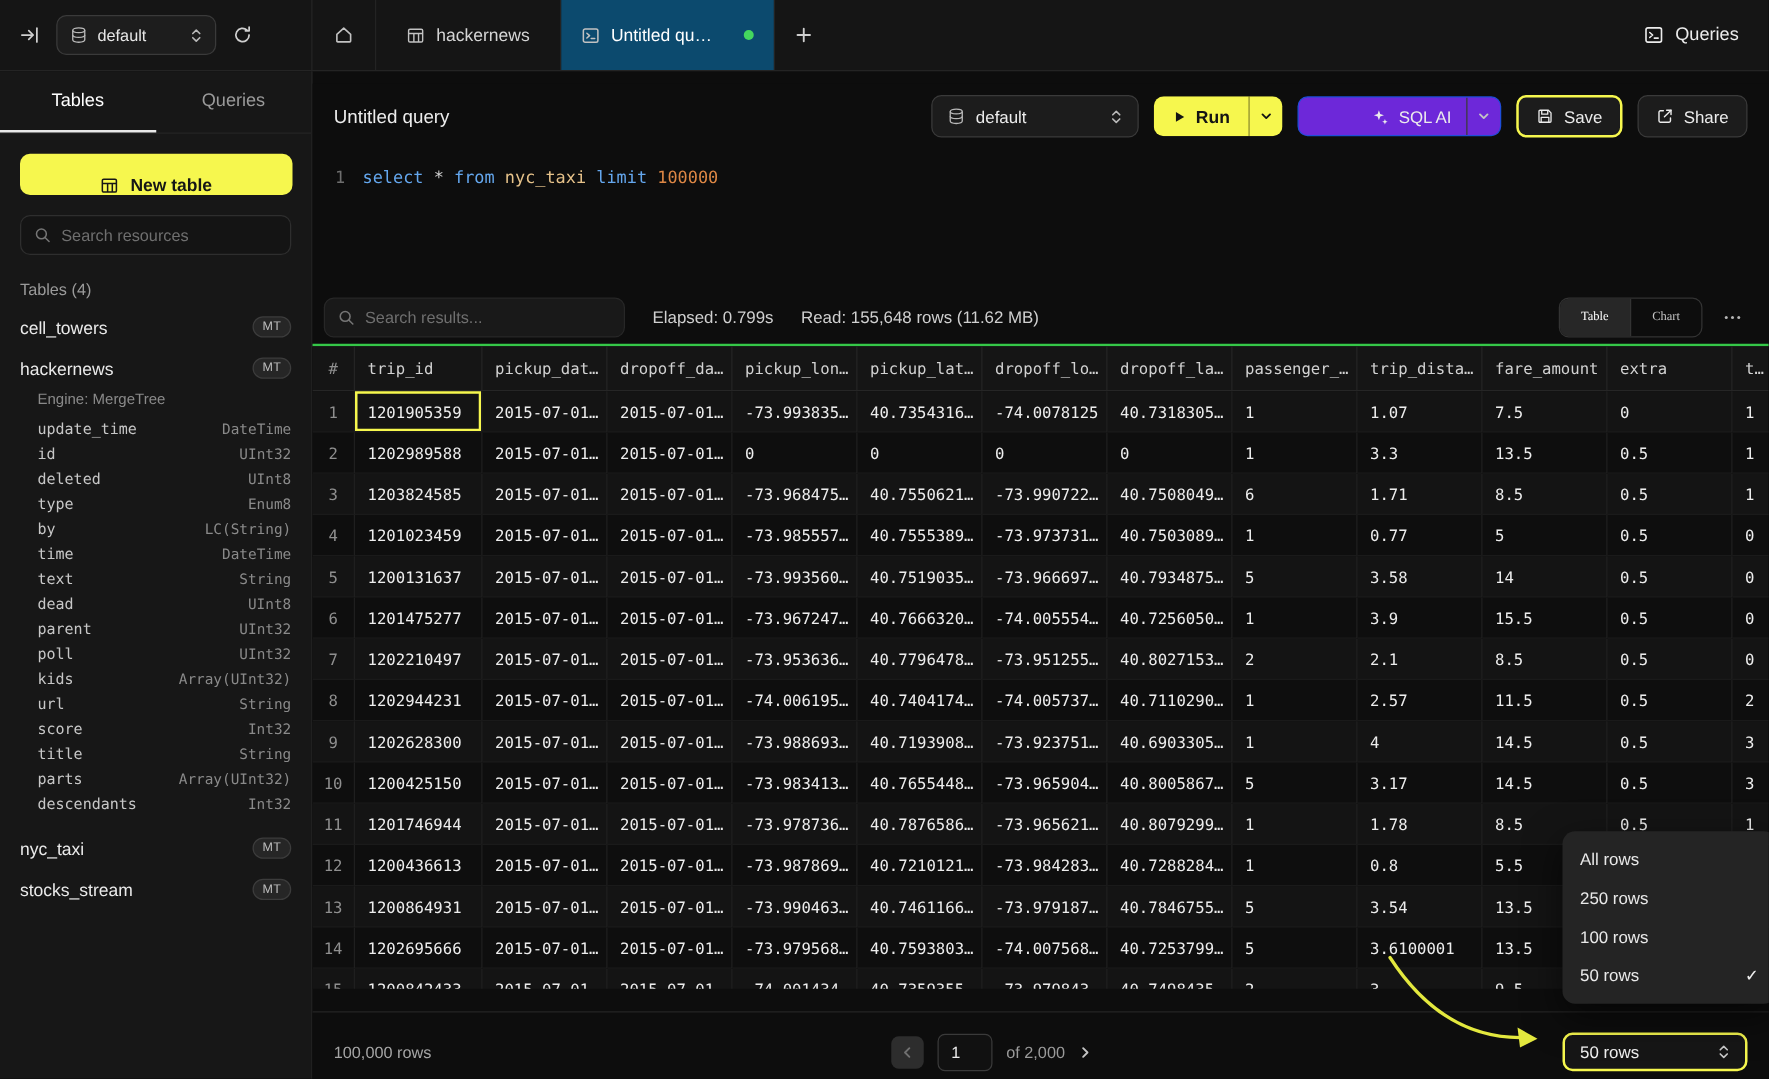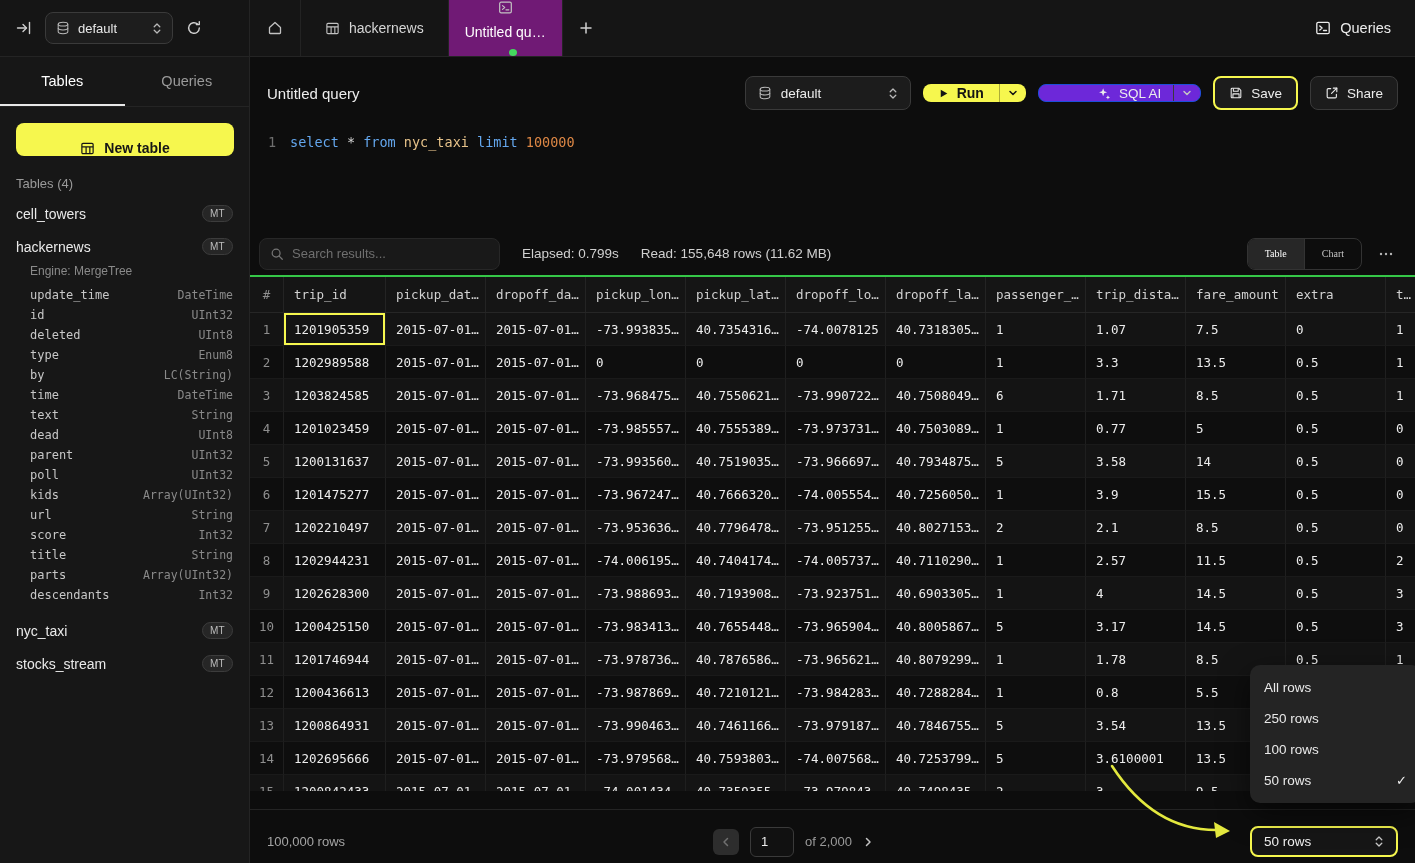--- a/index.html
+++ b/index.html
@@ -12,21 +12,21 @@
   .topbar{position:absolute;top:0;left:0;width:1415px;height:57px;background:#151515;border-bottom:1px solid #242424;display:flex;align-items:stretch;}
   .topbar-left{width:250px;flex:0 0 250px;display:flex;align-items:center;gap:11px;padding:0 14px;border-right:1px solid #242424;}
   .icon-btn{background:none;border:none;color:#cfcfcf;display:flex;align-items:center;justify-content:center;cursor:pointer;padding:2px;}
   .select-pill{display:flex;align-items:center;gap:8px;height:32px;padding:0 10px;border:1px solid #3a3a3a;border-radius:8px;background:#1d1d1d;color:#e8e8e8;font-size:13px;width:128px;cursor:pointer;}
   .select-pill .lbl{flex:1;overflow:hidden;white-space:nowrap;}
   .select-pill .icon, .ctl-select .icon{color:#b9b9b9;}
   .tabstrip{display:flex;align-items:stretch;}
   .tab{display:flex;align-items:center;gap:9px;padding:0 24px;border-right:1px solid #232323;color:#d5d5d5;font-size:14px;cursor:pointer;background:transparent;}
   .tab .icon{color:#c2c2c2;}
   .tab.icon-only{padding:0 17px;}
-  .tab.active{background:#701a75;color:#fff;padding:0 16px;flex-direction:column;}
+  .tab.active{background:#0c4a6e;color:#fff;padding:0 16px;}
   .green-dot{width:8px;height:8px;border-radius:50%;background:#44d75e;margin-left:16px;}
   .tab-add{width:46px;display:flex;align-items:center;justify-content:center;color:#cfcfcf;border-right:none;background:none;border:none;cursor:pointer;}
   .topbar-right{margin-left:auto;display:flex;align-items:center;padding-right:24px;}
   .queries-btn{display:flex;gap:9px;align-items:center;background:none;border:none;color:#ececec;font-size:14.5px;cursor:pointer;}
 
   
   .sidebar{position:absolute;top:57px;left:0;width:250px;height:806px;background:#171717;border-right:1px solid #242424;overflow:hidden;}
   .sidebar-tabs{height:50px;display:flex;border-bottom:1px solid #242424;}
   .s-tab{flex:1;display:flex;align-items:center;justify-content:center;font-size:14.5px;color:#9a9a9a;cursor:pointer;border-bottom:2px solid transparent;}
   .s-tab.active{color:#ffffff;border-bottom-color:#e8e8e8;}
@@ -43,21 +43,21 @@
   .col-type{font-size:11.5px;color:#8a8a8a;}
   .schema-gap{height:9px;}
 
   
   .main{position:absolute;top:67px;left:250px;width:1165px;height:806px;background:#0d0d0d;}
   .query-header{position:absolute;top:0;left:0;right:0;height:52px;display:flex;align-items:center;padding:0 17px;}
   .q-title{font-size:15px;color:#ededed;}
   .q-controls{margin-left:auto;display:flex;align-items:center;gap:12px;}
   .ctl-select{width:166px;height:34px;display:flex;align-items:center;gap:9px;padding:0 12px;border:1px solid #3a3a3a;border-radius:8px;background:#1c1c1c;font-size:13.5px;color:#ececec;cursor:pointer;}
   .ctl-select .lbl{flex:1;}
-  .split-btn{height:18px;display:flex;align-items:stretch;border-radius:8px;overflow:hidden;cursor:pointer;}
+  .split-btn{height:32px;display:flex;align-items:stretch;border-radius:8px;overflow:hidden;cursor:pointer;}
   .run-main{display:flex;align-items:center;gap:8px;padding:0 15px;background:#f6f74e;color:#141414;font-size:14px;font-weight:bold;}
   .run-caret{width:27px;display:flex;align-items:center;justify-content:center;background:#f6f74e;color:#141414;border-left:1px solid rgba(0,0,0,0.3);}
   .sqlai{border:1px solid #1d4ed8;background:#6d28d9;border-radius:8px;padding-left:46px;}
   .sqlai-main{display:flex;align-items:center;gap:8px;padding:0 12px;color:#ececec;font-size:13.5px;}
   .sqlai-caret{width:27px;display:flex;align-items:center;justify-content:center;color:#c4c4c4;border-left:1px solid #3a3a3a;}
   .btn{height:34px;display:flex;align-items:center;gap:8px;padding:0 14px;border-radius:8px;border:1px solid #3a3a3a;background:#1c1c1c;color:#ececec;font-size:13.5px;cursor:pointer;font-family:"Liberation Sans",sans-serif;}
   .btn.save{border:2px solid #f6f74e;}
 
   .editor{position:absolute;top:52px;left:0;right:0;height:113px;padding-top:13px;font-family:"DejaVu Sans Mono",monospace;font-size:13.5px;display:flex;cursor:text;}
   .gutter{width:40px;padding-left:18px;color:#6e6e6e;line-height:20px;}
@@ -208,20 +208,29 @@
   <button class="new-table-btn">
     <span class="icon">
       <svg width="15" height="15" viewBox="0 0 16 16" fill="none" stroke="currentColor" stroke-width="1.3">
           <rect x="2" y="2.5" width="12" height="11" rx="1.2"></rect>
           <path d="M2 6.2h12M6.5 6.2v7.3M10.5 6.2v7.3"></path>
         </svg>
     </span>
     <span>New table</span>
   </button>
 
+  <div class="search-box">
+    <span class="icon">
+      <svg width="14" height="14" viewBox="0 0 16 16" fill="none" stroke="currentColor" stroke-width="1.4" stroke-linecap="round">
+          <circle cx="7" cy="7" r="4.5"></circle>
+          <path d="M10.5 10.5L14 14"></path>
+        </svg>
+    </span>
+    <input type="text" placeholder="Search resources" style="">
+  </div>
 
   <div class="section-label">Tables (4)</div>
 
   <div class="tbl-item">
     <span>cell_towers</span>
     <span class="badge">MT</span>
   </div>
   <div class="tbl-item">
     <span>hackernews</span>
     <span class="badge">MT</span>

